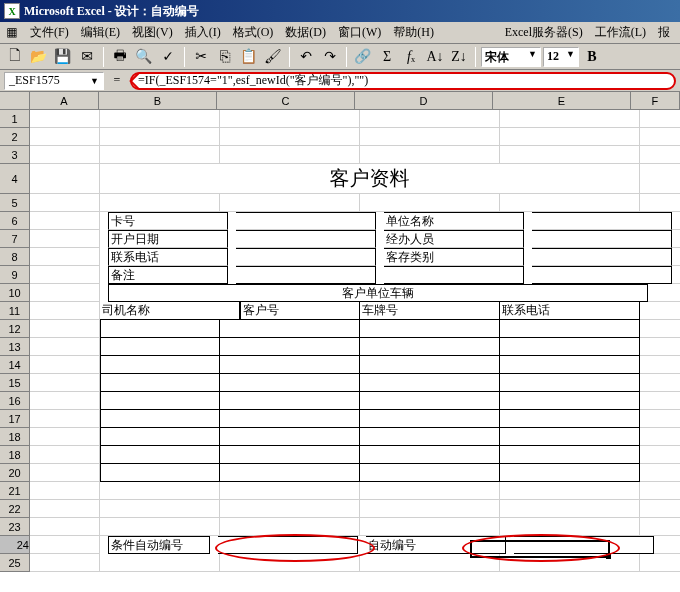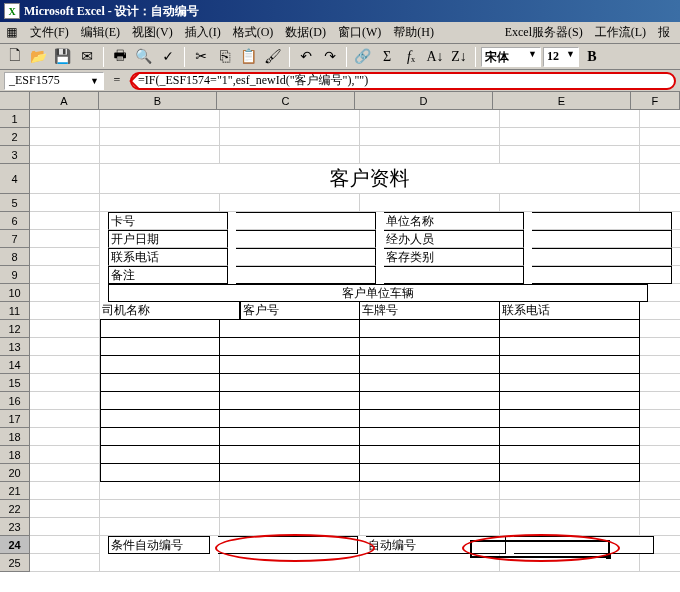--- a/index.html
+++ b/index.html
@@ -28,21 +28,21 @@
 .formula-input::before { content: ""; position: absolute; left: -6px; top: 50%; width: 10px; height: 10px; border-left: 2px solid #d00; border-bottom: 2px solid #d00; transform: rotate(45deg) translateY(-70%); }
 
 .sheet-area { position: relative; background: #fff; height: 500px; overflow: hidden; }
 .corner { position: absolute; left: 0; top: 0; width: 30px; height: 18px; background: #d4d0c8; border-right: 1px solid #808080; border-bottom: 1px solid #808080; }
 .col-headers { position: absolute; left: 30px; top: 0; right: 0; height: 18px; display: flex; }
 .col-h { background: #d4d0c8; border-right: 1px solid #808080; border-bottom: 1px solid #808080; text-align: center; line-height: 18px; font-family: Arial, sans-serif; font-size: 11px; }
 .col-A { width: 70px; } .col-B { width: 120px; } .col-C { width: 140px; } .col-D { width: 140px; } .col-E { width: 140px; } .col-F { width: 50px; }
 .row-headers { position: absolute; left: 0; top: 18px; width: 30px; }
 .row-h { height: 18px; background: #d4d0c8; border-right: 1px solid #808080; border-bottom: 1px solid #808080; text-align: center; line-height: 18px; font-family: Arial, sans-serif; font-size: 11px; }
 .row-h.tall { height: 30px; line-height: 30px; }
-.row-h.sel { font-weight: bold; background: #c0c0c0; }
+.row-h.sel { font-weight: normal; background: #c0c0c0; text-align: right; }
 
 .cells { position: absolute; left: 30px; top: 18px; }
 .row { display: flex; height: 18px; }
 .row.tall { height: 30px; }
 .cell { border-right: 1px solid #d0d0d0; border-bottom: 1px solid #d0d0d0; padding: 0 2px; overflow: hidden; white-space: nowrap; display: flex; align-items: center; }
 .cell.bb { border-bottom: 1px solid #000; } .cell.bt { border-top: 1px solid #000; margin-left: 8px; }
 .cell.bl { border-left: 1px solid #000; } .cell.br { border-right: 1px solid #000; }
 .cell.title { font-size: 20px; justify-content: center; }
 .cell.ctr { justify-content: center; }
 

